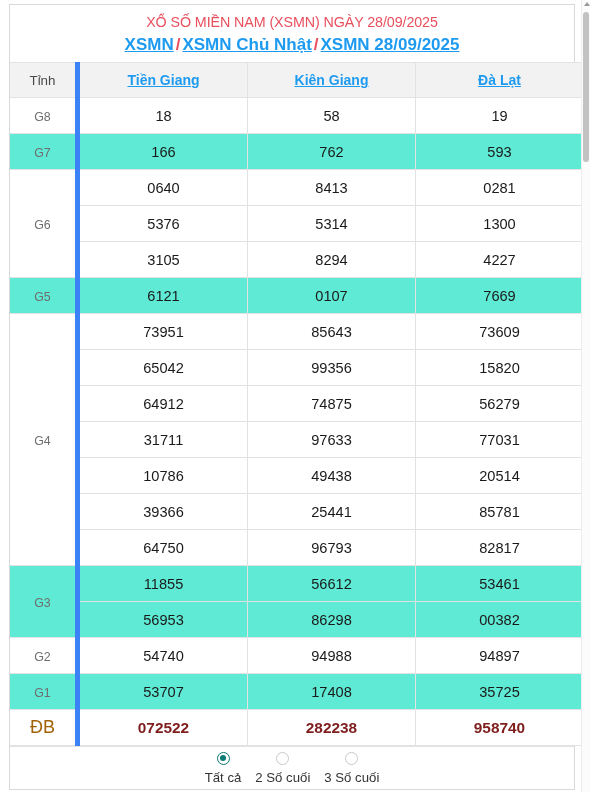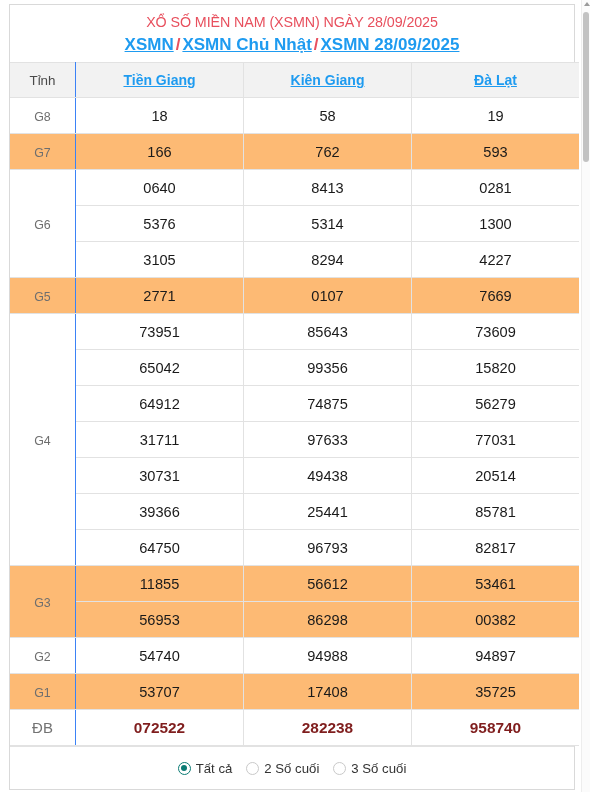--- a/index.html
+++ b/index.html
@@ -79,21 +79,21 @@
     border-left: none;
     border-right: none;
     text-align: center;
     vertical-align: middle;
     padding: 0;
   }
 
   
   table.results th.lbl,
   table.results td.lbl {
-    border-right: 1px solid #3b82f6;
+    border-right: 5px solid #3b82f6;
     width: 65px;
   }
   table.results th.col,
   table.results td.col {
     border-right: 1px solid #e2e2e2;
     width: 167px;
   }
   table.results th.col:last-child,
   table.results td.col:last-child {
     border-right: none;
@@ -125,35 +125,35 @@
     font-weight: normal;
     margin-top: 25px;
   }
   tbody td.col {
     color: #1a1a1a;
     font-size: 14.6px;
     font-weight: normal;
   }
 
   tr.shaded td {
-    background: #fdba74;
+    background: #5eead4;
   }
   tr.plain td {
     background: #ffffff;
   }
 
   
   td.lbl.group {
     border-right: 1px solid #e2e2e2;
   }
 
   
   tr.db td.lbl span {
-    color: #737373;
-    font-size: 15px;
+    color: #a16207;
+    font-size: 18px;
   }
   tr.db td.col {
     color: #7f1d1d;
     font-size: 15.4px;
     font-weight: bold;
   }
 
   
   .filter-row {
     border-top: 1px solid #e2e2e2;
@@ -165,20 +165,21 @@
     gap: 14px;
   }
   .radio-opt {
     display: flex;
     align-items: center;
     gap: 5px;
     font-size: 13.2px;
     color: #333333;
     cursor: pointer;
     white-space: nowrap;
+    flex-direction: column;
   }
   .radio-mark {
     width: 13px;
     height: 13px;
     border-radius: 50%;
     border: 1.6px solid #c9c9c9;
     box-sizing: border-box;
     display: inline-block;
     position: relative;
     flex: none;
@@ -285,21 +286,21 @@
             <td class="col">5314</td>
             <td class="col">1300</td>
           </tr>
           <tr class="plain">
             <td class="col">3105</td>
             <td class="col">8294</td>
             <td class="col">4227</td>
           </tr>
           <tr class="shaded">
             <td class="lbl group" rowspan="1"><span>G5</span></td>
-            <td class="col">2771</td>
+            <td class="col">6121</td>
             <td class="col">0107</td>
             <td class="col">7669</td>
           </tr>
           <tr class="plain">
             <td class="lbl group" rowspan="7"><span>G4</span></td>
             <td class="col">73951</td>
             <td class="col">85643</td>
             <td class="col">73609</td>
           </tr>
           <tr class="plain">
@@ -311,21 +312,21 @@
             <td class="col">64912</td>
             <td class="col">74875</td>
             <td class="col">56279</td>
           </tr>
           <tr class="plain">
             <td class="col">31711</td>
             <td class="col">97633</td>
             <td class="col">77031</td>
           </tr>
           <tr class="plain">
-            <td class="col">30731</td>
+            <td class="col">10786</td>
             <td class="col">49438</td>
             <td class="col">20514</td>
           </tr>
           <tr class="plain">
             <td class="col">39366</td>
             <td class="col">25441</td>
             <td class="col">85781</td>
           </tr>
           <tr class="plain">
             <td class="col">64750</td>

